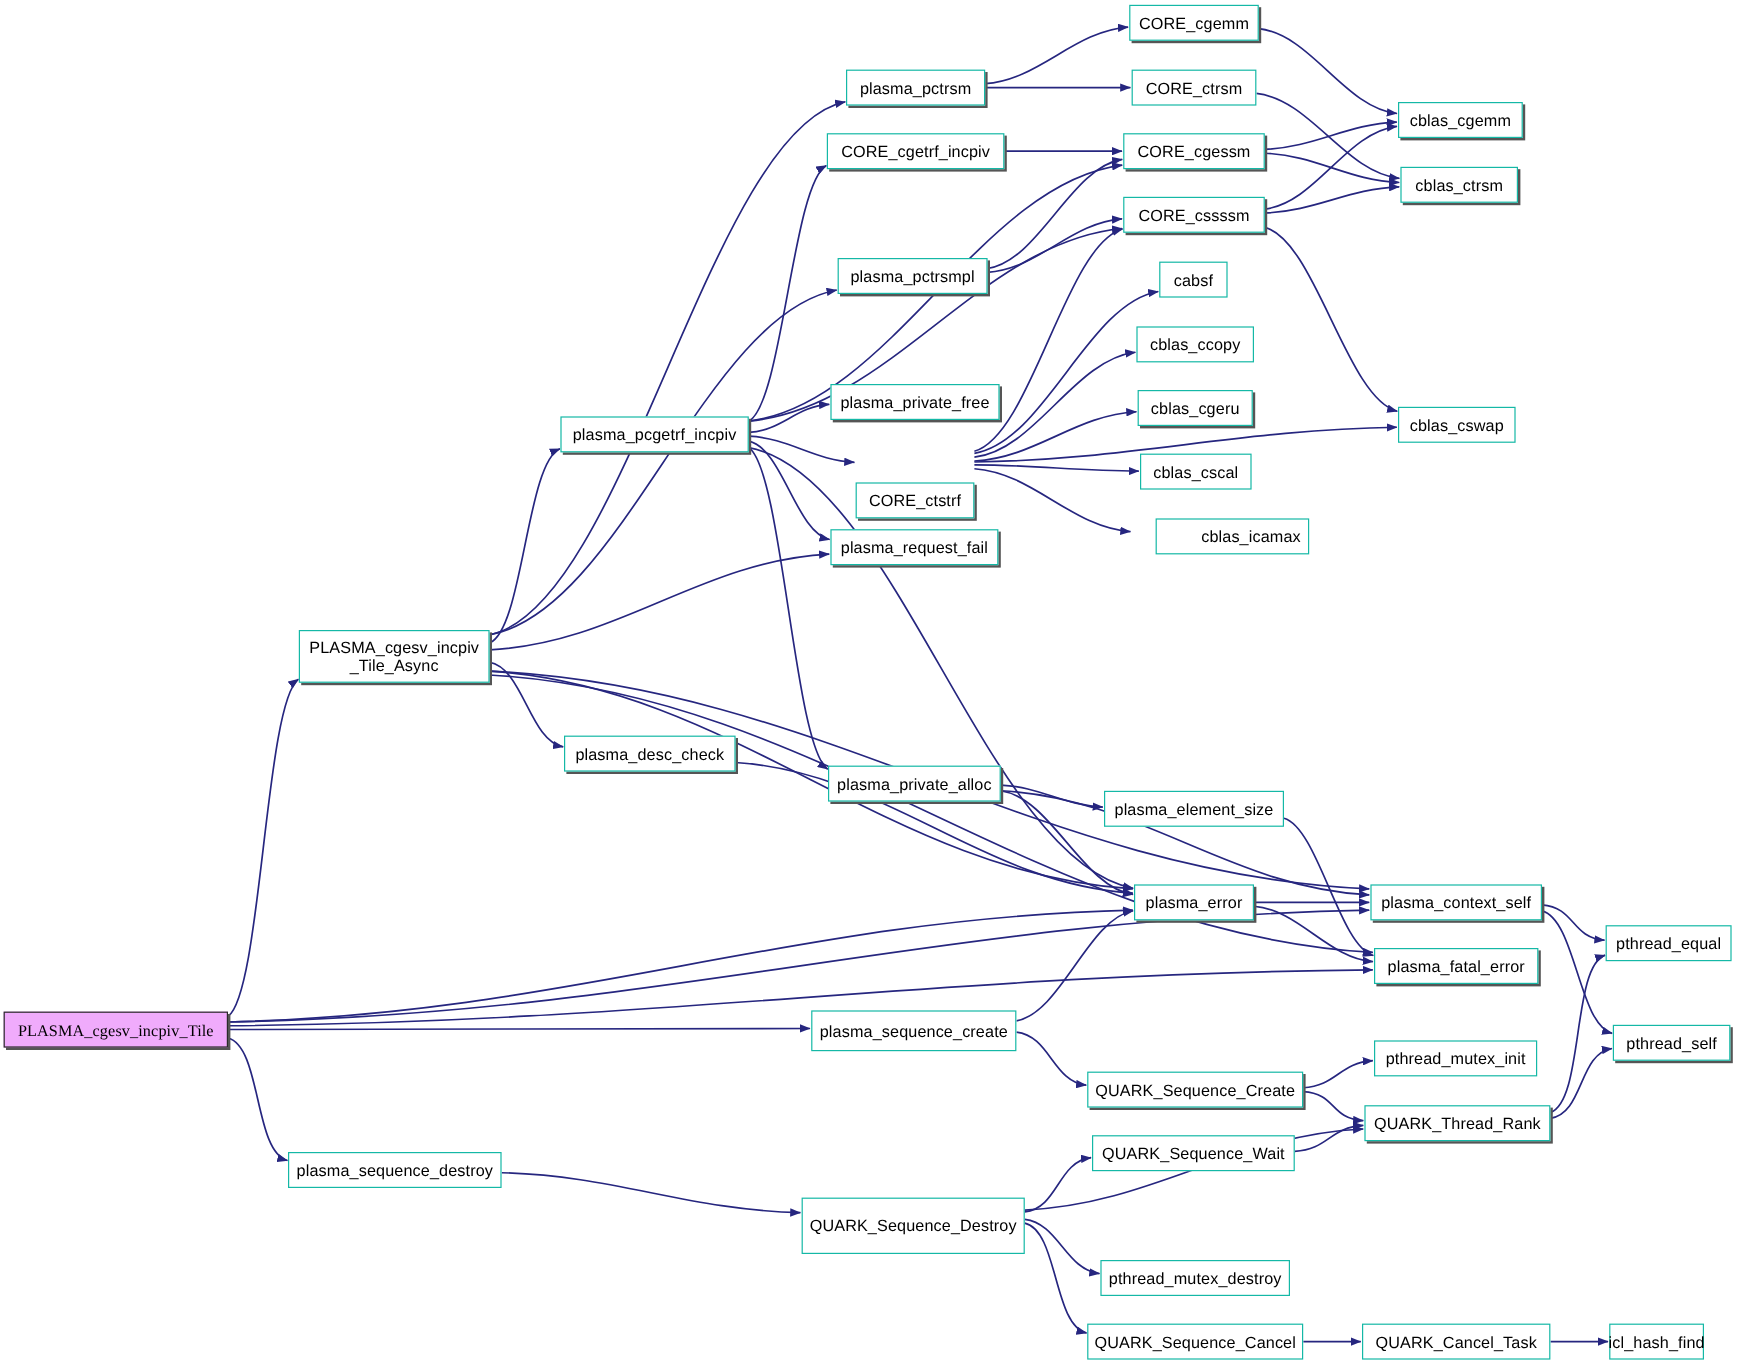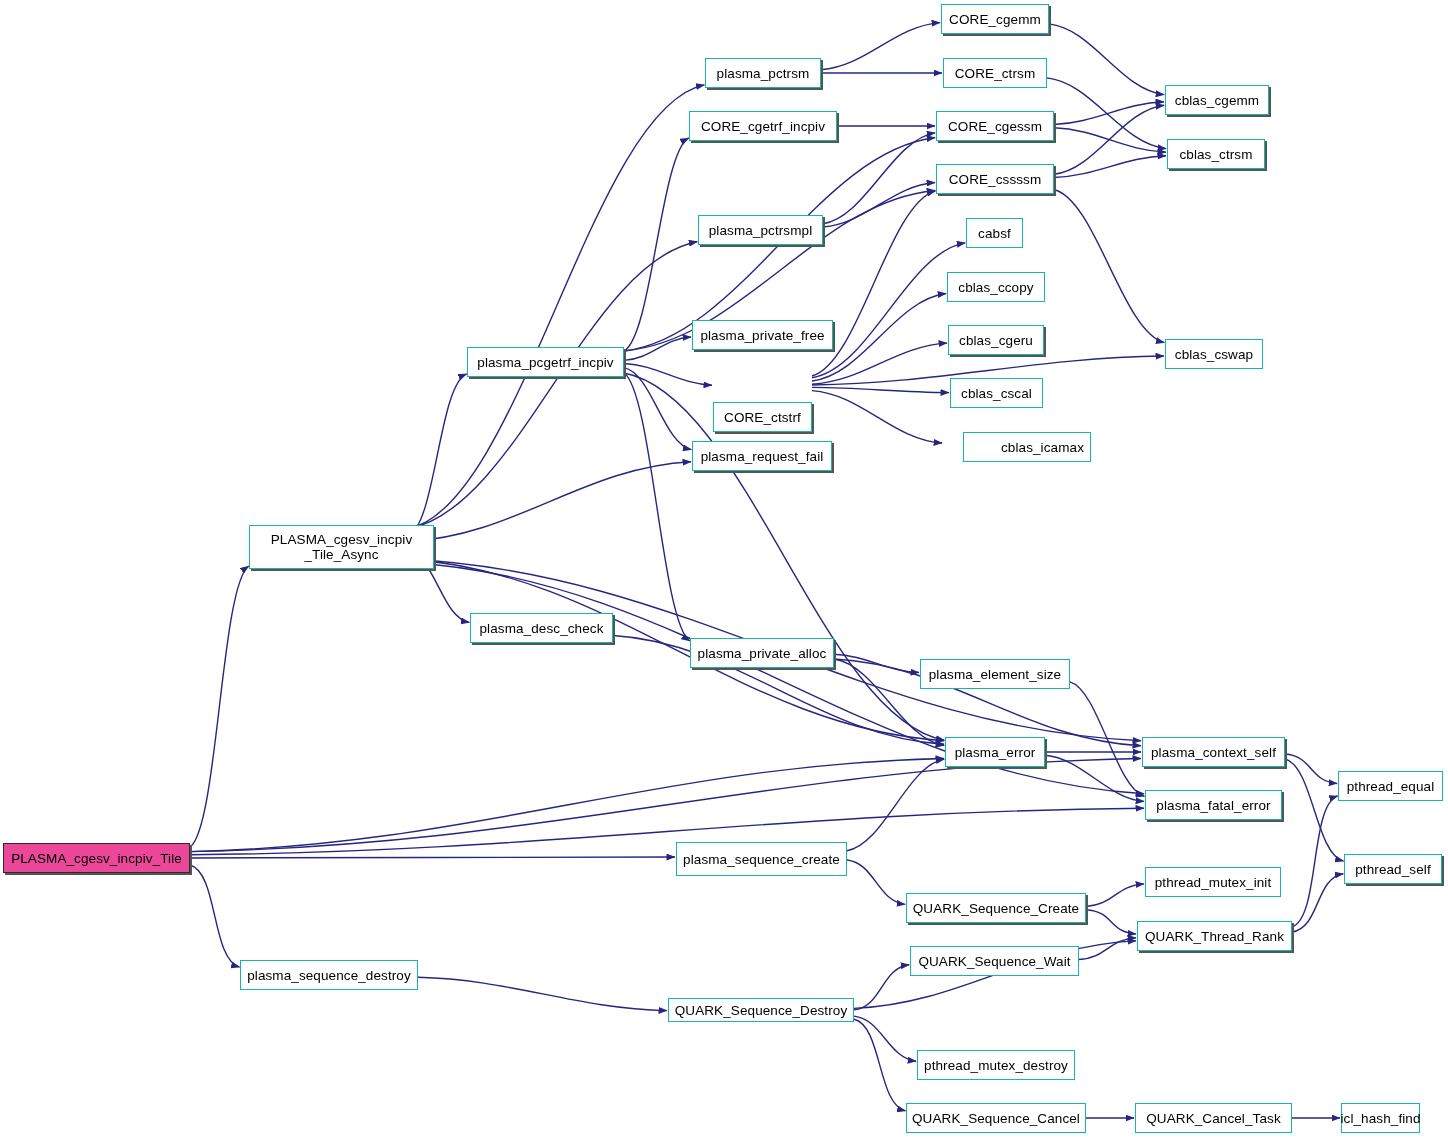--- a/index.html
+++ b/index.html
@@ -33,22 +33,23 @@
     align-items: center;
     justify-content: center;
     text-align: center;
     font-size: 13.5px;
     line-height: 15px;
     letter-spacing: 0.1px;
     white-space: pre-line;
     z-index: 5;
   }
   .node.root {
-    background: #ec4899;
+    background: #f0abfc;
     border: 1px solid #2b2b2b;
+    font-family: Liberation Serif, serif;
   }
   .node.shadow {
     box-shadow: 2px 2px 0 0 #555555;
   }
 </style>
 </head>
 <body>
 
 <div id="canvas">
   <svg id="edge-layer" viewBox="0 0 1448 1139" xmlns="http://www.w3.org/2000/svg">
@@ -134,35 +135,35 @@
     <div class="node" style="left: 966px; top: 218px; width: 57px; height: 30px;">cabsf</div>
     <div class="node" style="left: 947px; top: 272px; width: 98px; height: 30px;">cblas_ccopy</div>
     <div class="node shadow" style="left: 948px; top: 325px; width: 96px; height: 30px;">cblas_cgeru</div>
     <div class="node" style="left: 950px; top: 378px; width: 93px; height: 30px;">cblas_cscal</div>
     <div class="node" style="left: 963px; top: 432px; width: 128px; height: 30px; padding-left: 31px;">cblas_icamax</div>
     <div class="node" style="left: 1165px; top: 339px; width: 98px; height: 30px;">cblas_cswap</div>
     <div class="node shadow" style="left: 467px; top: 347px; width: 157px; height: 30px;">plasma_pcgetrf_incpiv</div>
     <div class="node shadow" style="left: 692px; top: 320px; width: 141px; height: 30px;">plasma_private_free</div>
     <div class="node shadow" style="left: 713px; top: 372px; width: 99px; height: 30px; margin-top: 30px;">CORE_ctstrf</div>
     <div class="node shadow" style="left: 692px; top: 441px; width: 140px; height: 30px;">plasma_request_fail</div>
-    <div class="node shadow" style="left: 249px; top: 525px; width: 185px; height: 44px;">PLASMA_cgesv_incpiv
+    <div class="node shadow" style="left: 249px; top: 525px; width: 159px; height: 44px;">PLASMA_cgesv_incpiv
 _Tile_Async</div>
     <div class="node shadow" style="left: 470px; top: 613px; width: 143px; height: 30px;">plasma_desc_check</div>
     <div class="node shadow" style="left: 690px; top: 638px; width: 144px; height: 30px;">plasma_private_alloc</div>
     <div class="node" style="left: 920px; top: 659px; width: 150px; height: 30px;">plasma_element_size</div>
     <div class="node shadow" style="left: 945px; top: 737px; width: 100px; height: 30px;">plasma_error</div>
     <div class="node shadow" style="left: 1142px; top: 737px; width: 143px; height: 30px;">plasma_context_self</div>
     <div class="node" style="left: 1338px; top: 771px; width: 105px; height: 30px;">pthread_equal</div>
     <div class="node shadow" style="left: 1145px; top: 790px; width: 137px; height: 30px;">plasma_fatal_error</div>
     <div class="node shadow" style="left: 1344px; top: 854px; width: 98px; height: 30px;">pthread_self</div>
     <div class="node root shadow" style="left: 3px; top: 843px; width: 187px; height: 30px;">PLASMA_cgesv_incpiv_Tile</div>
     <div class="node" style="left: 676px; top: 842px; width: 171px; height: 34px;">plasma_sequence_create</div>
     <div class="node" style="left: 1145px; top: 867px; width: 136px; height: 30px;">pthread_mutex_init</div>
     <div class="node shadow" style="left: 906px; top: 893px; width: 180px; height: 30px;">QUARK_Sequence_Create</div>
     <div class="node shadow" style="left: 1137px; top: 921px; width: 155px; height: 30px;">QUARK_Thread_Rank</div>
     <div class="node" style="left: 910px; top: 946px; width: 169px; height: 30px;">QUARK_Sequence_Wait</div>
     <div class="node" style="left: 240px; top: 960px; width: 178px; height: 30px;">plasma_sequence_destroy</div>
-    <div class="node" style="left: 668px; top: 998px; width: 186px; height: 24px;">QUARK_Sequence_Destroy</div>
+    <div class="node" style="left: 668px; top: 998px; width: 186px; height: 47px;">QUARK_Sequence_Destroy</div>
     <div class="node" style="left: 917px; top: 1050px; width: 158px; height: 30px;">pthread_mutex_destroy</div>
     <div class="node" style="left: 906px; top: 1103px; width: 180px; height: 30px;">QUARK_Sequence_Cancel</div>
     <div class="node" style="left: 1135px; top: 1103px; width: 157px; height: 30px;">QUARK_Cancel_Task</div>
     <div class="node" style="left: 1341px; top: 1103px; width: 79px; height: 30px;">icl_hash_find</div>
   </div>
 
 </body></html>

